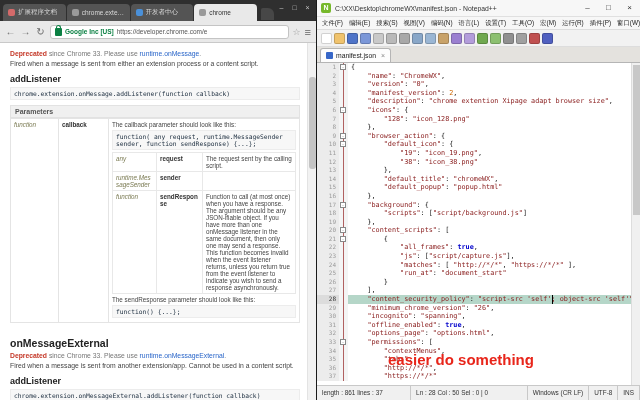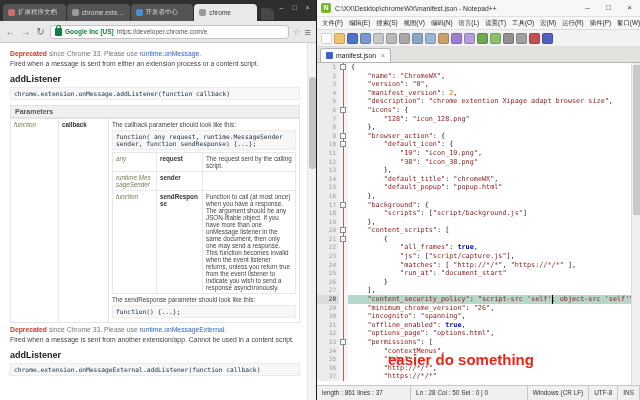--- a/index.html
+++ b/index.html
@@ -167,20 +167,21 @@
                 <td>Function to call (at most once) when you have a response. The argument should be any JSON-ifiable object. If you have more than one onMessage listener in the same document, then only one may send a response. This function becomes invalid when the event listener returns, unless you return true from the event listener to indicate you wish to send a response asynchronously.</td>
               </tr>
             </tbody>
                 </table>
             <div>The sendResponse parameter should look like this:</div>
             <div class="codeblock">function() {...};</div>
           </td>
         </tr>
       </tbody>
         </table>
+      <div class="h-ext">onMessageExternal</div>
       <div class="dep">
         <span class="dep-lead">Deprecated</span><span> since Chrome 33. Please use </span><span class="doc-link">runtime.onMessageExternal</span><span>.</span>
       </div>
       <div class="para">Fired when a message is sent from another extension/app. Cannot be used in a content script.</div>
       <div class="h-add">addListener</div>
       <div class="codeblock">chrome.extension.onMessageExternal.addListener(function callback)</div>
 
       <div class="doc-scrollbar">
         <div class="doc-thumb"></div>
       </div>

